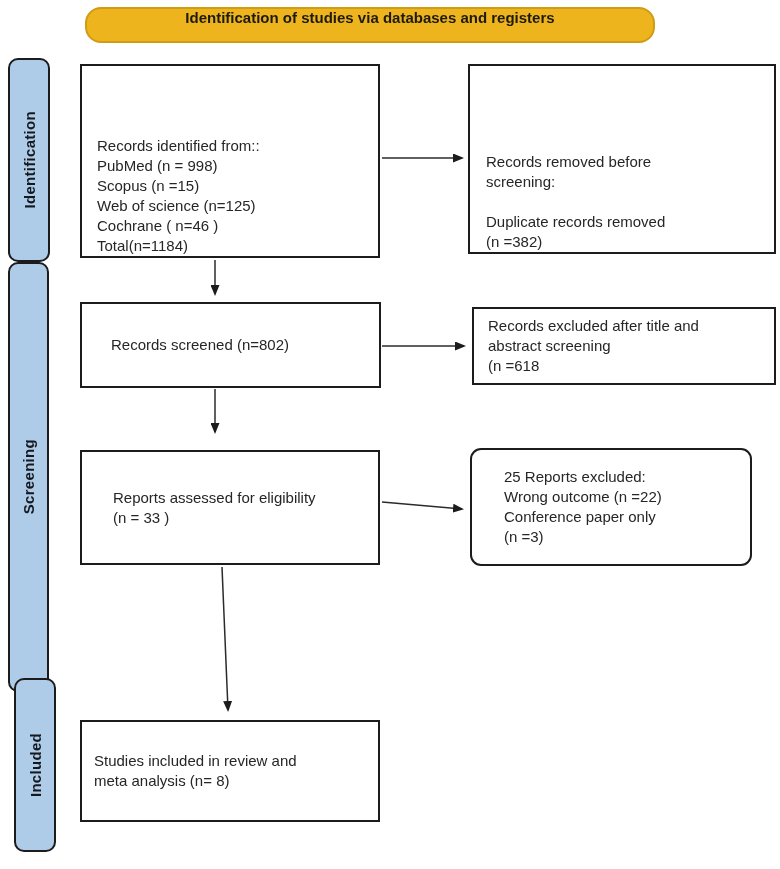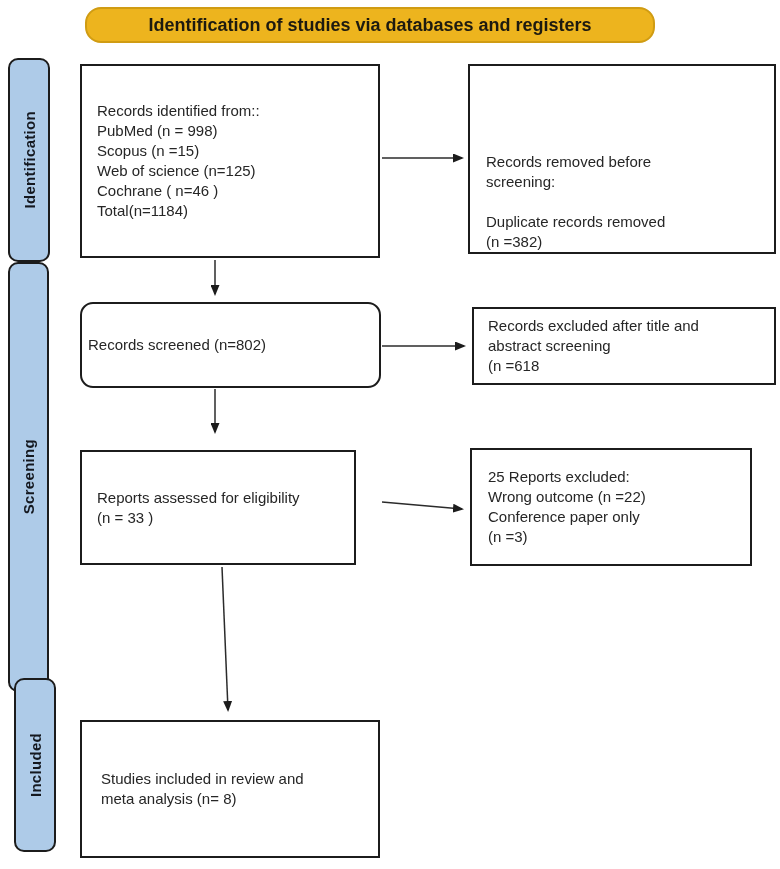--- a/index.html
+++ b/index.html
@@ -19,22 +19,22 @@
     color:var(--text);
     position:relative;
     overflow:hidden;
   }
   .stage-canvas{position:absolute;inset:0;width:780px;height:869px;}
   .banner{
     position:absolute;left:85px;top:7px;width:570px;height:36px;
     background:var(--banner-fill);
     border:2px solid var(--banner-border);
     border-radius:16px;
-    display:flex;align-items:center;justify-content:center;
-    font-weight:bold;font-size:18px;color:#1d1a10;
+    display:flex;align-items:flex-start;justify-content:center;
+    font-weight:bold;font-size:15px;color:#1d1a10;
   }
   .stage-pill{
     position:absolute;
     background:var(--stage-fill);
     border:2px solid var(--stage-border);
     border-radius:10px;
     display:flex;align-items:center;justify-content:center;
   }
   .stage-pill span{
     writing-mode:vertical-rl;
@@ -46,27 +46,27 @@
   .pill-screening{left:8px;top:262px;width:41px;height:430px;}
   .pill-included{left:14px;top:678px;width:42px;height:174px;z-index:2;}
   .flow-box{
     position:absolute;
     background:#ffffff;
     border:2px solid var(--box-border);
     display:flex;flex-direction:column;justify-content:center;
     font-size:15px;line-height:20px;
   }
   .flow-box .box-text{white-space:pre-line;}
-  .box-records-identified{left:80px;top:64px;width:300px;height:194px;padding-left:15px;}
+  .box-records-identified{left:80px;top:64px;width:300px;height:194px;padding-left:15px;justify-content:flex-end;}
   .box-records-removed{left:468px;top:64px;width:308px;height:190px;padding-left:16px;justify-content:flex-end;padding-top:26px;}
-  .box-records-screened{left:80px;top:302px;width:301px;height:86px;padding-left:6px;border-radius:13px;}
+  .box-records-screened{left:80px;top:302px;width:301px;height:86px;padding-left:29px;}
   .box-records-excluded{left:472px;top:307px;width:304px;height:78px;padding-left:14px;}
-  .box-reports-assessed{left:80px;top:450px;width:276px;height:115px;padding-left:15px;}
-  .box-reports-excluded{left:470px;top:448px;width:282px;height:118px;padding-left:16px;}
-  .box-studies-included{left:80px;top:720px;width:300px;height:138px;padding-left:19px;}
+  .box-reports-assessed{left:80px;top:450px;width:300px;height:115px;padding-left:31px;}
+  .box-reports-excluded{left:470px;top:448px;width:282px;height:118px;padding-left:32px;border-radius:11px;}
+  .box-studies-included{left:80px;top:720px;width:300px;height:102px;padding-left:12px;}
   svg.arrows{position:absolute;left:0;top:0;width:780px;height:869px;pointer-events:none;}
 </style>
 </head>
 <body>
 
 <div class="stage-canvas">
 
   <div class="banner">
     <span>Identification of studies via databases and registers</span>
   </div>

